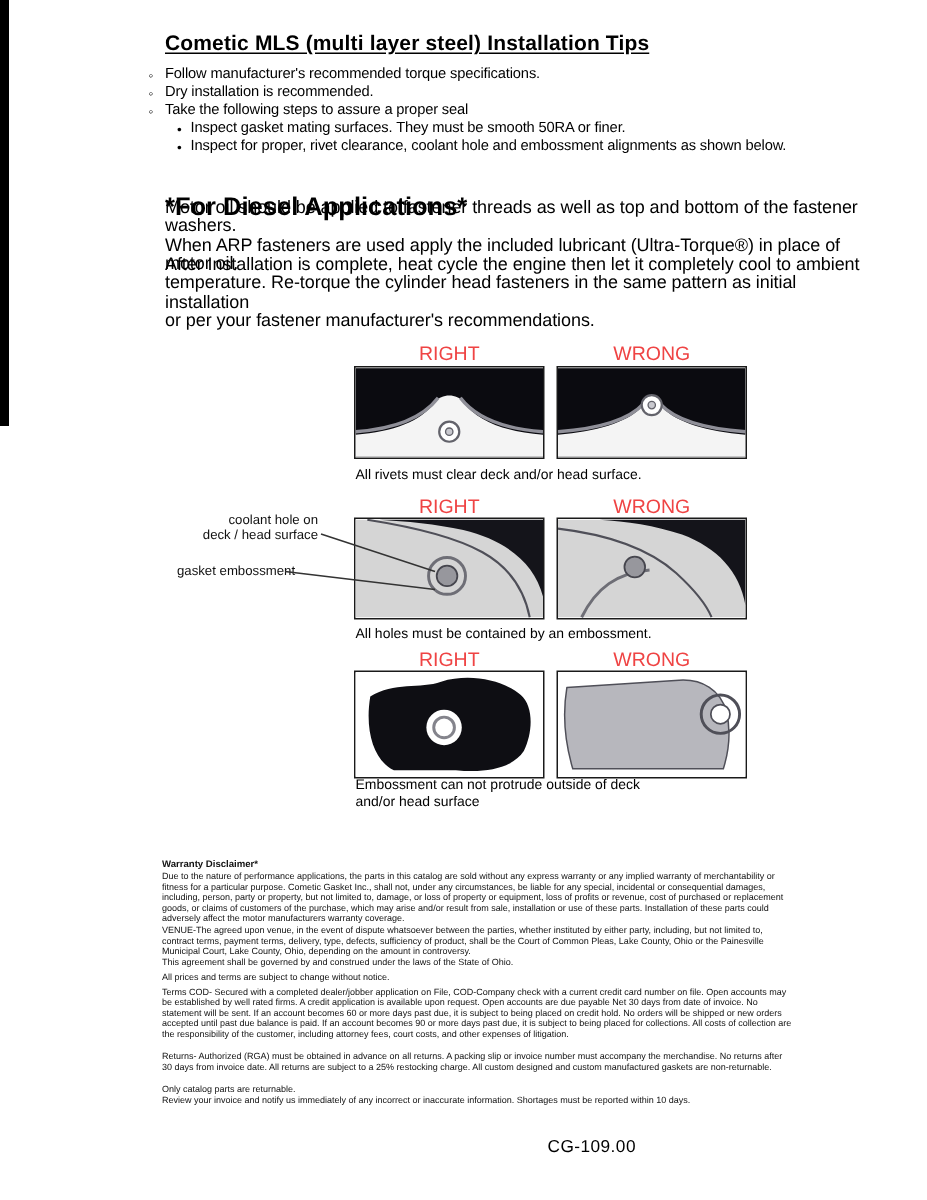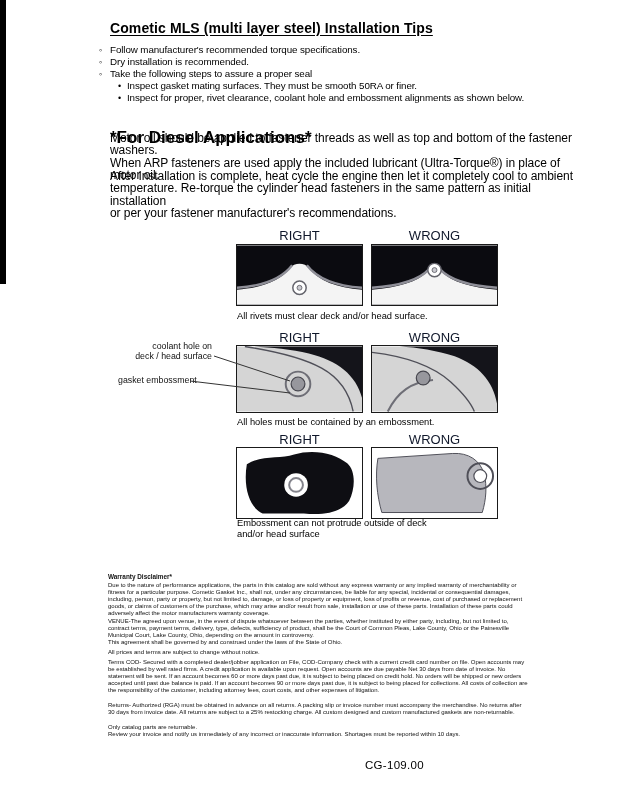--- a/index.html
+++ b/index.html
@@ -19,21 +19,21 @@
   .tip-sub { margin-left:19px; }
   .tip-sub .marker { width:9px; font-size:9px; }
 
   .diesel-heading { left:110px; top:128px; font-size:17px; font-weight:bold; }
   .body-par { font-size:12px; line-height:12.4px; letter-spacing:-0.05px;
               white-space:pre-line; width:480px; }
   .par1 { left:110px; top:132px; }
   .par2 { left:110px; top:170px; }
   .note { left:110px; top:207px; font-size:9.8px; letter-spacing:-0.05px; }
 
-  .dlabel { width:127px; text-align:center; font-size:13px; color:#0f172a; }
+  .dlabel { width:127px; text-align:center; font-size:13px; color:#ef4444; }
   .lbl-r1 { top:228px; } .lbl-r2 { top:330px; } .lbl-r3 { top:432px; }
   .col-left { left:236px; } .col-right { left:371px; }
 
   .dimg { width:127px; border:1px solid #1a1a1a; background:#fff; }
   .dimg svg { display:block; width:100%; height:100%; }
   .img-r1 { top:244px; height:62px; }
   .img-r2 { top:345px; height:68px; }
   .img-r3 { top:447px; height:72px; }
 
   .caption { left:237px; font-size:9.3px; white-space:pre-line; line-height:10.6px; }

